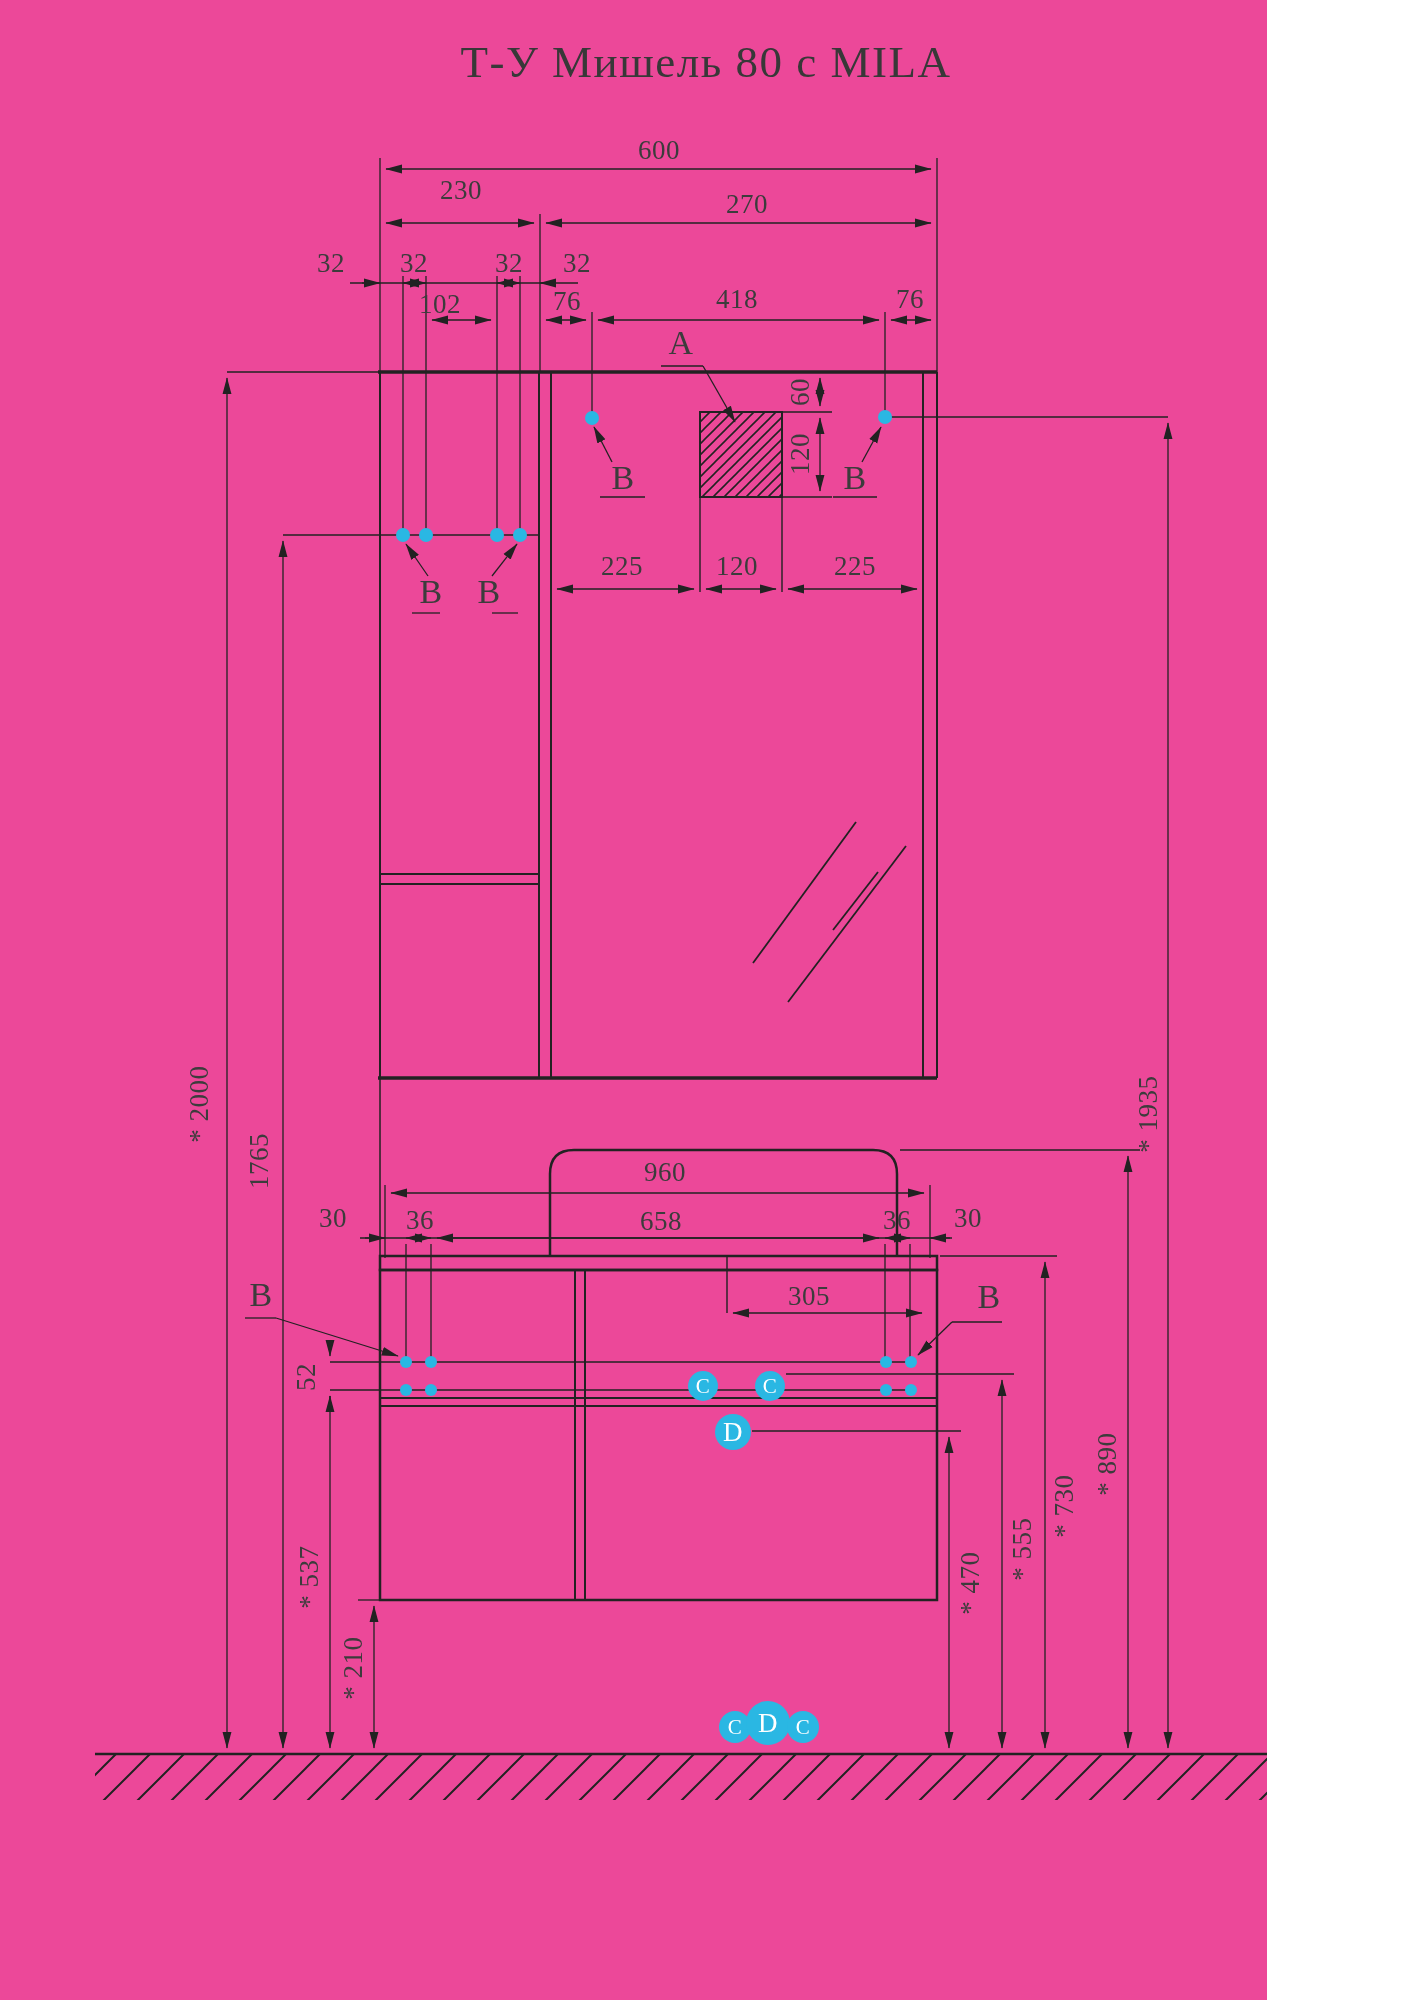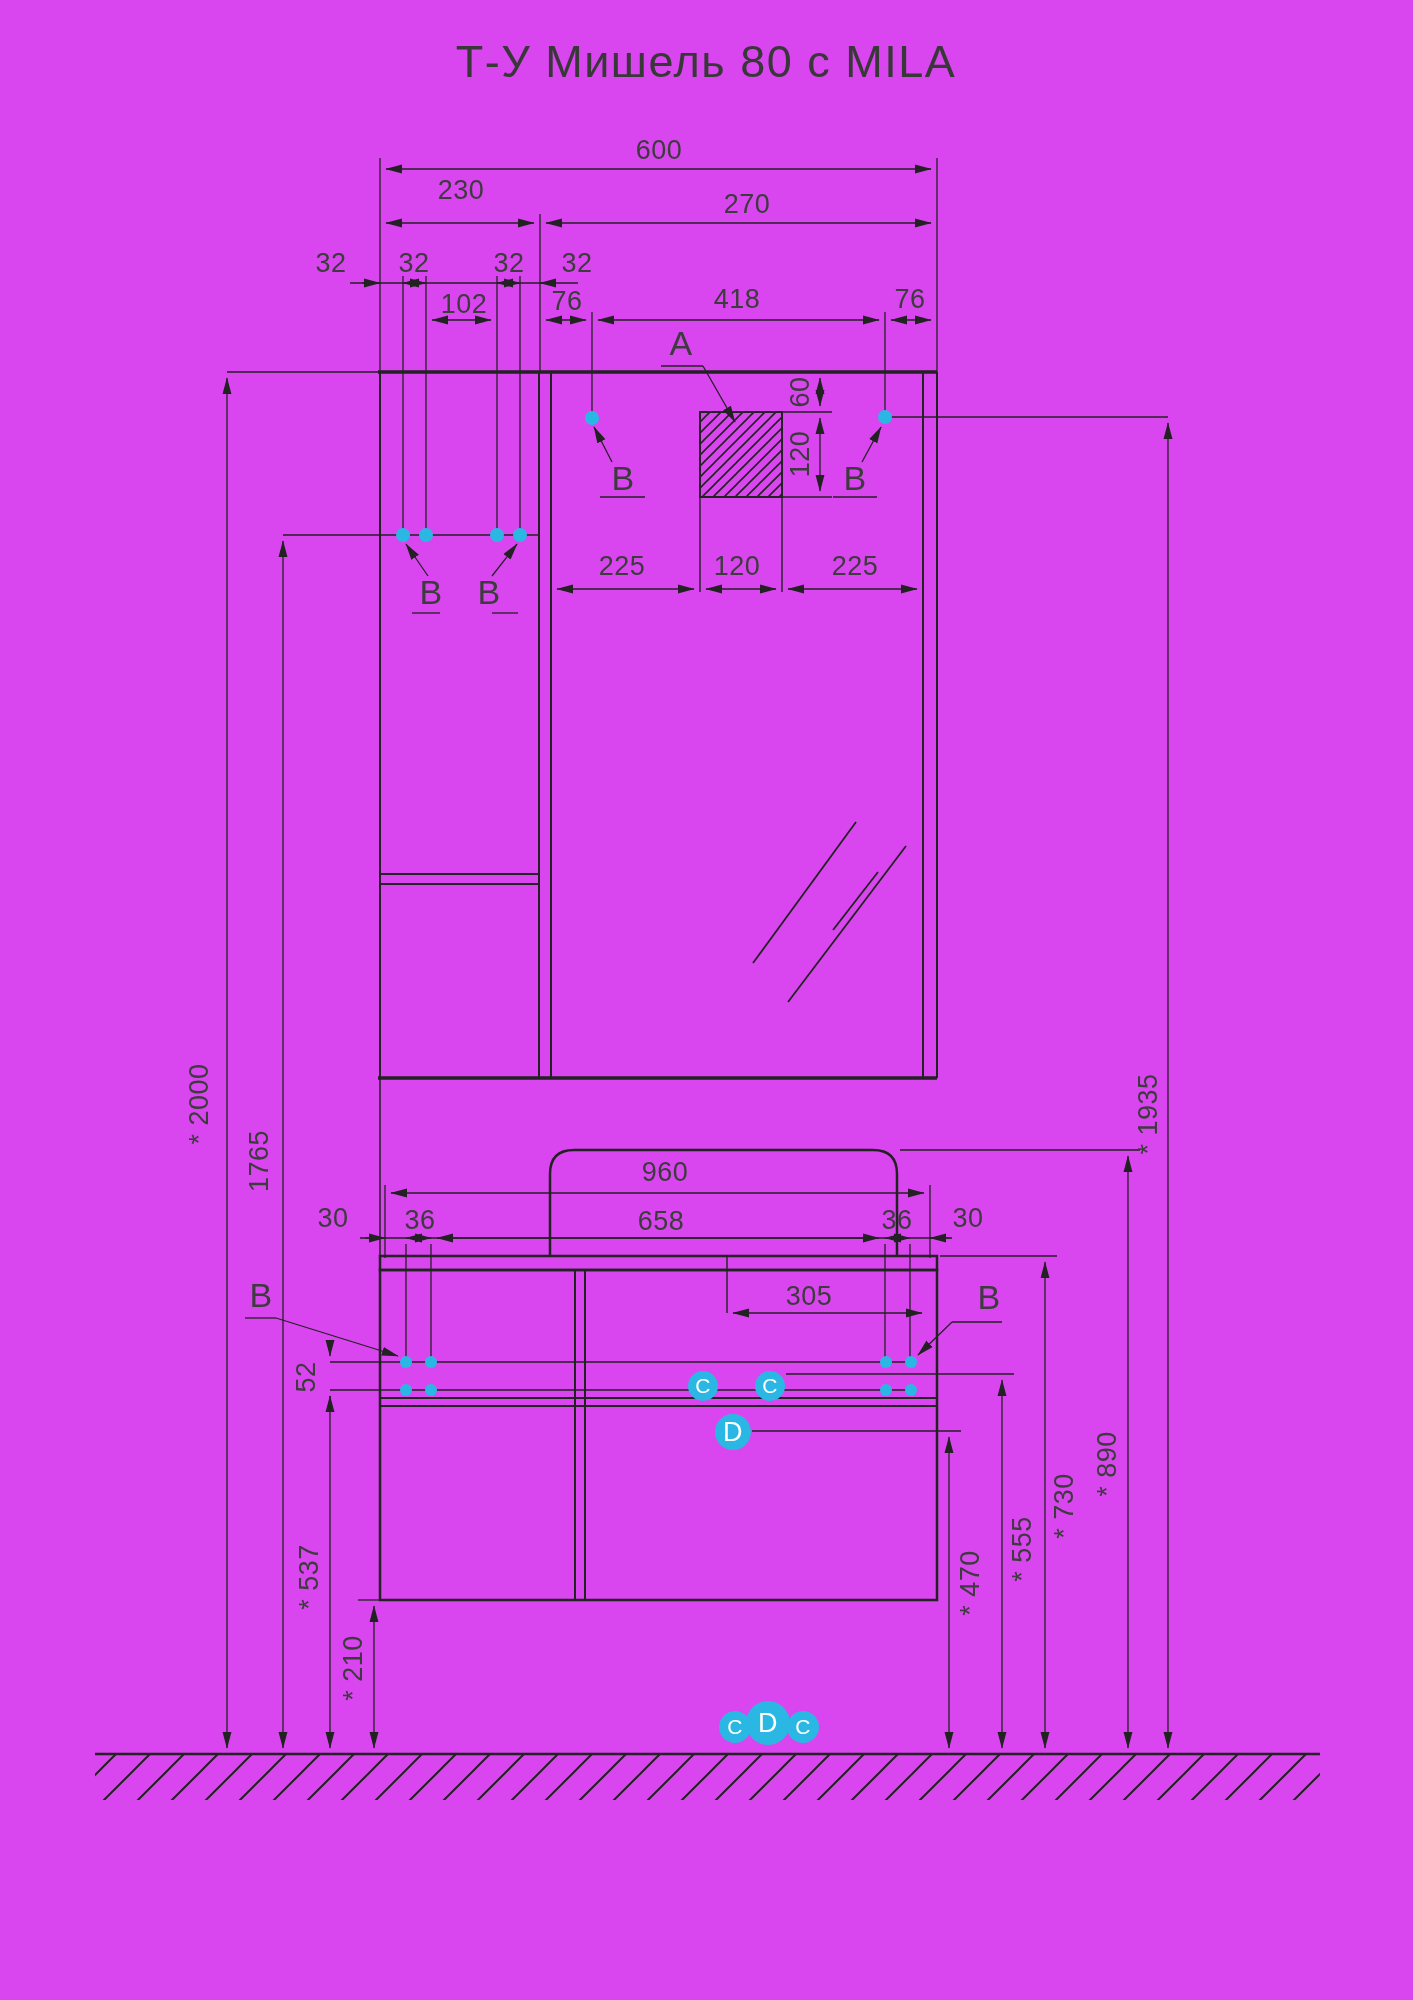--- a/index.html
+++ b/index.html
@@ -1,17 +1,17 @@
 <!DOCTYPE html>
 <html style="--accent: #2AB7E3; --line: #222222; --text: #3C3C3C;"><head>
 <meta charset="utf-8">
 <style>
   html,body{margin:0;padding:0;background:#ffffff;}
-  #canvas{position:relative;width:1413px;height:2000px;background:#d946ef;overflow:hidden;
-          font-family:Liberation Sans, sans-serif;}
+  #canvas{position:relative;width:1267px;height:2000px;background:#ec4899;overflow:hidden;
+          font-family:Liberation Serif, serif;}
   #linework{position:absolute;left:0;top:0;}
   .lbl{position:absolute;transform:translate(-50%,-50%);white-space:nowrap;
        color:var(--text);font-weight:300;letter-spacing:.5px;z-index:2;}
   .dim{font-size:27px;}
   .rot{transform:translate(-50%,-50%) rotate(-90deg);}
   .mk{font-size:34px;}
   .title{font-size:45px;letter-spacing:1.5px;color:#383838;}
   .circ{color:#fff;font-weight:400;}
   .c-sm{font-size:21px;}
   .c-lg{font-size:27px;}
@@ -203,21 +203,21 @@
 
   <div class="lbl title" style="left:706px;top:62px;">Т-У Мишель 80 с MILA</div>
 
   <div class="lbl dim" style="left:659px;top:150px;">600</div>
   <div class="lbl dim" style="left:461px;top:190px;text-align:right;">230</div>
   <div class="lbl dim" style="left:747px;top:204px;">270</div>
   <div class="lbl dim" style="left:331px;top:263px;">32</div>
   <div class="lbl dim" style="left:414px;top:263px;">32</div>
   <div class="lbl dim" style="left:509px;top:263px;">32</div>
   <div class="lbl dim" style="left:577px;top:263px;">32</div>
-  <div class="lbl dim" style="left:464px;top:304px;">102</div>
+  <div class="lbl dim" style="left:440px;top:304px;">102</div>
   <div class="lbl dim" style="left:567px;top:301px;">76</div>
   <div class="lbl dim" style="left:737px;top:299px;">418</div>
   <div class="lbl dim" style="left:910px;top:299px;">76</div>
 
   <div class="lbl mk" style="left:681px;top:343px;">A</div>
   <div class="lbl dim rot" style="left:800px;top:392px;">60</div>
   <div class="lbl dim rot" style="left:800px;top:454px;">120</div>
   <div class="lbl mk" style="left:623px;top:478px;">B</div>
   <div class="lbl mk" style="left:855px;top:478px;">B</div>
   <div class="lbl mk" style="left:431px;top:592px;">B</div>

